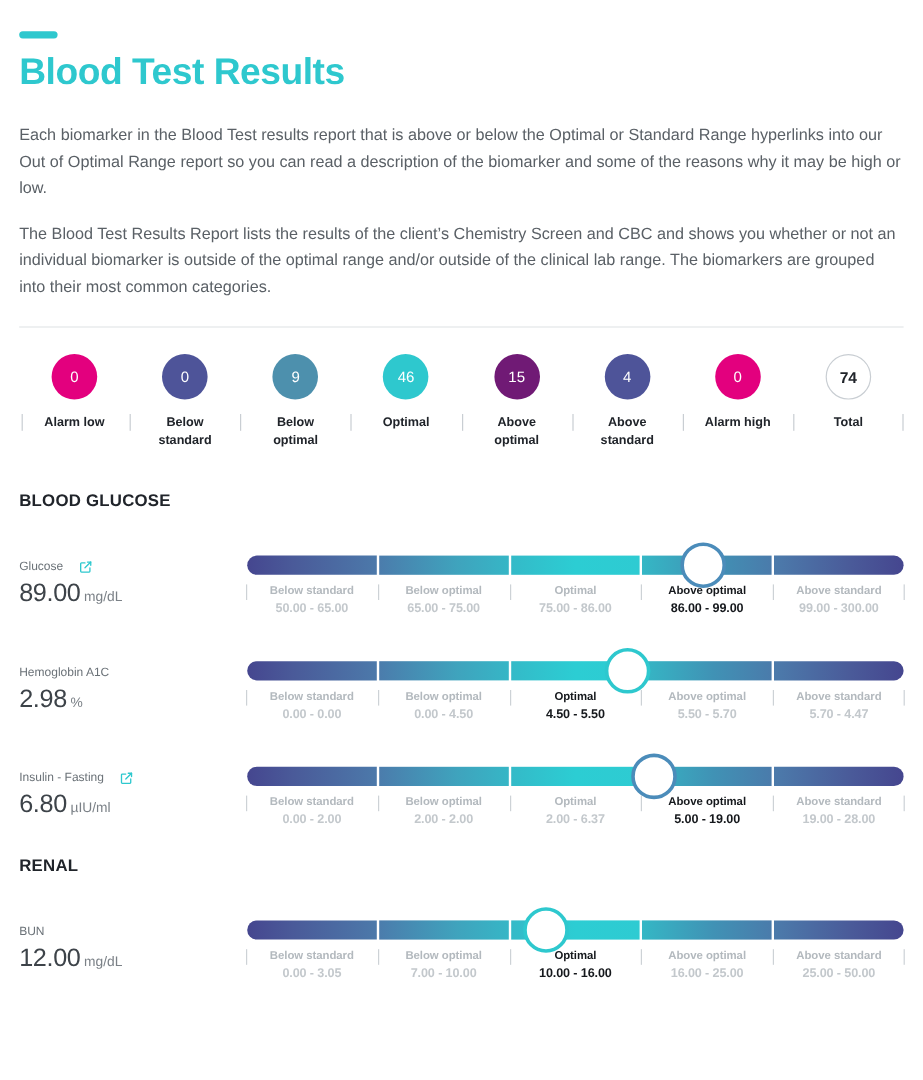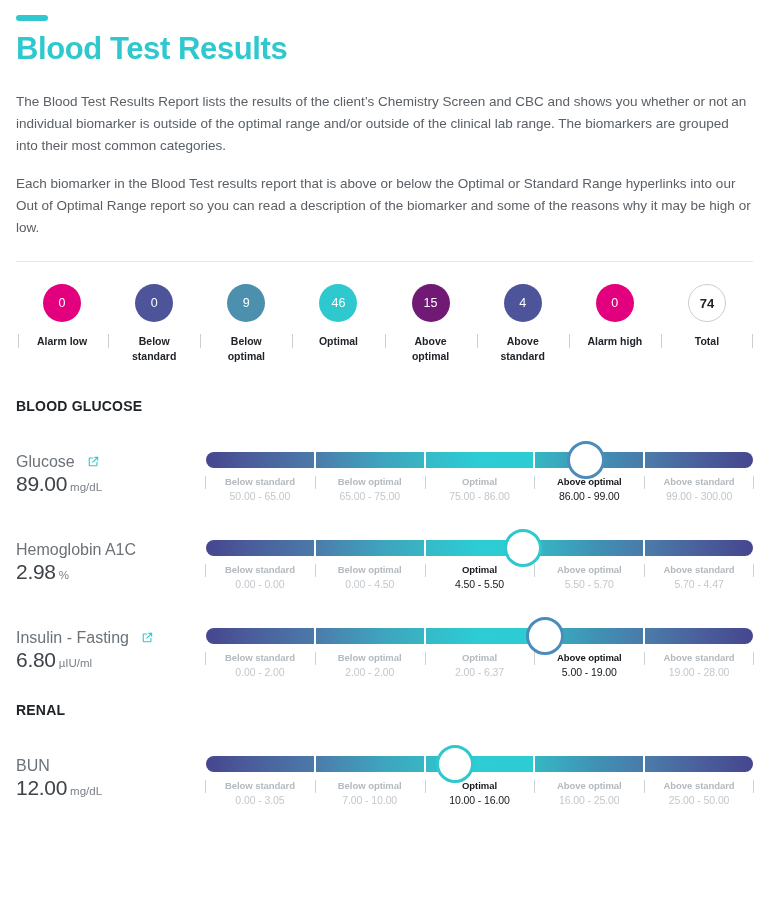--- a/index.html
+++ b/index.html
@@ -9,21 +9,21 @@
     width: 769px; height: 900px;
     background: #ffffff;
     font-family: "Liberation Sans", sans-serif;
     -webkit-font-smoothing: antialiased;
   }
   .page {
     width: 769px;
     height: 900px;
     position: relative;
     overflow: hidden;
-    padding: 1px 16px;
+    padding: 12px 16px;
   }
 
   
   .top-dash {
     width: 32px;
     height: 6px;
     border-radius: 3px;
     background: #2ec8ce;
     margin: 14px 0 10px 0;
   }
@@ -123,21 +123,21 @@
   .marker-row {
     display: flex;
     align-items: flex-start;
   }
   .marker-info {
     width: 190px;
     flex: 0 0 190px;
     padding-top: 9px;
   }
   .marker-name {
-    font-size: 16px;
+    font-size: 10px;
     color: #6b7278;
     font-weight: 400;
     line-height: 17px;
     display: flex;
     align-items: center;
     gap: 13px;
   }
   .link-icon {
     display: inline-block;
     width: 11px; height: 11px;
@@ -228,40 +228,40 @@
   }
   .tick-title {
     font-size: 9.5px;
     font-weight: 700;
     color: #b3b9be;
     line-height: 14px;
     letter-spacing: -0.05px;
   }
   .tick-range {
     font-size: 10.5px;
-    font-weight: 400;
+    font-weight: 700;
     color: #c3c8cc;
     line-height: 15px;
     letter-spacing: -0.1px;
   }
   .tick-cell.active .tick-title { color: #15181c; }
   .tick-cell.active .tick-range { color: #15181c; }
 </style>
 </head>
 <body>
 
 <div class="page">
 
   <div class="top-dash"></div>
 
   <h1 class="page-title">Blood Test Results</h1>
 
   <div class="intro">
+    <p>Each biomarker in the Blood Test results report that is above or below the Optimal or Standard Range hyperlinks into our Out of Optimal Range report so you can read a description of the biomarker and some of the reasons why it may be high or low.</p>
     <p>The Blood Test Results Report lists the results of the client’s Chemistry Screen and CBC and shows you whether or not an individual biomarker is outside of the optimal range and/or outside of the clinical lab range. The biomarkers are grouped into their most common categories.</p>
-    <p>Each biomarker in the Blood Test results report that is above or below the Optimal or Standard Range hyperlinks into our Out of Optimal Range report so you can read a description of the biomarker and some of the reasons why it may be high or low.</p>
   </div>
 
   <div class="divider"></div>
 
 
   <div class="badges" id="badges">
       <div class="badge-cell">
         <span class="sep"></span>
         <div class="circle" style="background: rgb(227, 0, 126);">0</div>
         <div class="badge-label">Alarm low</div>

